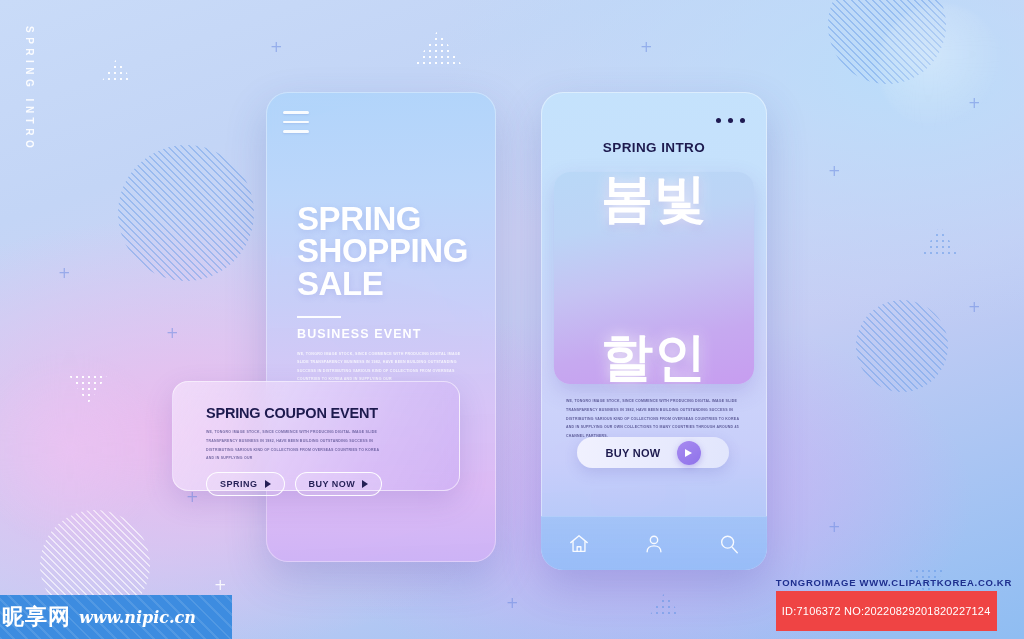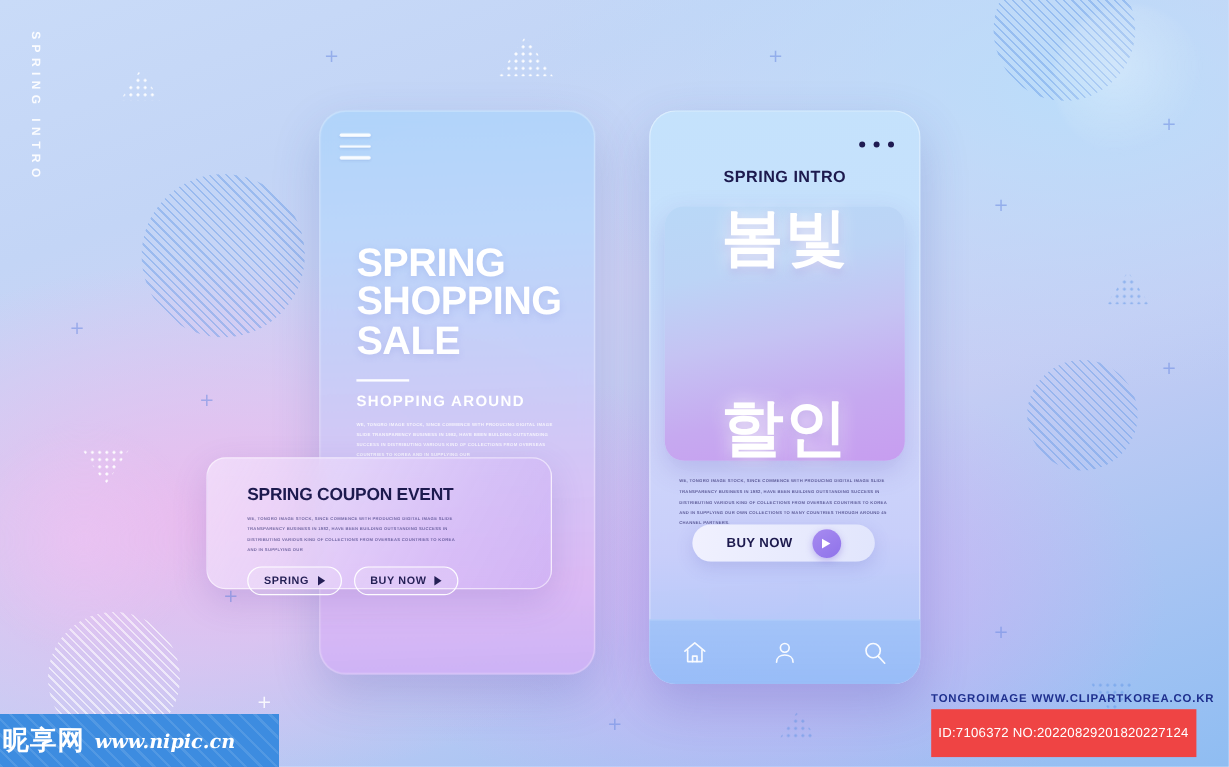--- a/index.html
+++ b/index.html
@@ -252,21 +252,21 @@
   <span></span>
   <span></span>
   <span></span>
 </div>
 
 <div id="left-copy">
   <div class="big-title">SPRING</div>
   <div class="big-title">SHOPPING</div>
   <div class="big-title">SALE</div>
   <div class="rule"></div>
-  <div class="sub-title">SHOPPING AROUND</div>
+  <div class="sub-title">BUSINESS EVENT</div>
   <div class="micro">WE, TONGRO IMAGE STOCK, SINCE COMMENCE WITH PRODUCING DIGITAL IMAGE SLIDE TRANSPARENCY BUSINESS IN 1982, HAVE BEEN BUILDING OUTSTANDING SUCCESS IN DISTRIBUTING VARIOUS KIND OF COLLECTIONS FROM OVERSEAS COUNTRIES TO KOREA AND IN SUPPLYING OUR</div>
 </div>
 
 <div id="coupon-card">
   <div class="coupon-title">SPRING COUPON EVENT</div>
   <div class="coupon-micro">WE, TONGRO IMAGE STOCK, SINCE COMMENCE WITH PRODUCING DIGITAL IMAGE SLIDE TRANSPARENCY BUSINESS IN 1982, HAVE BEEN BUILDING OUTSTANDING SUCCESS IN DISTRIBUTING VARIOUS KIND OF COLLECTIONS FROM OVERSEAS COUNTRIES TO KOREA AND IN SUPPLYING OUR</div>
   <div class="btn-row">
     <div class="ghost-btn">
       <span>SPRING</span>
       <span class="tri-play"></span>

